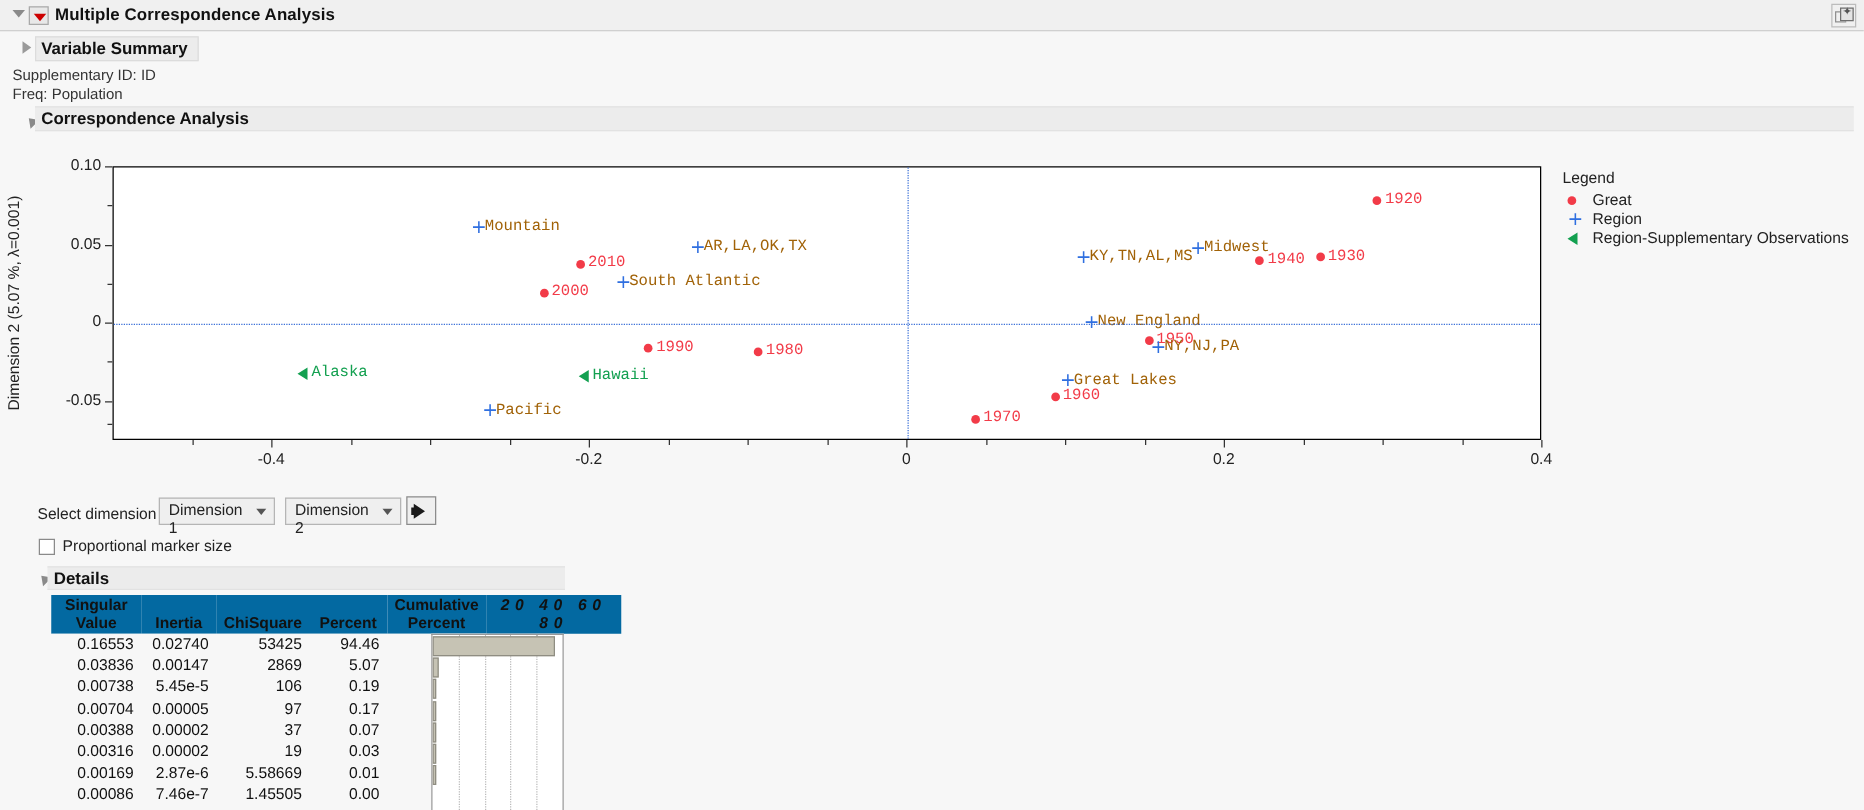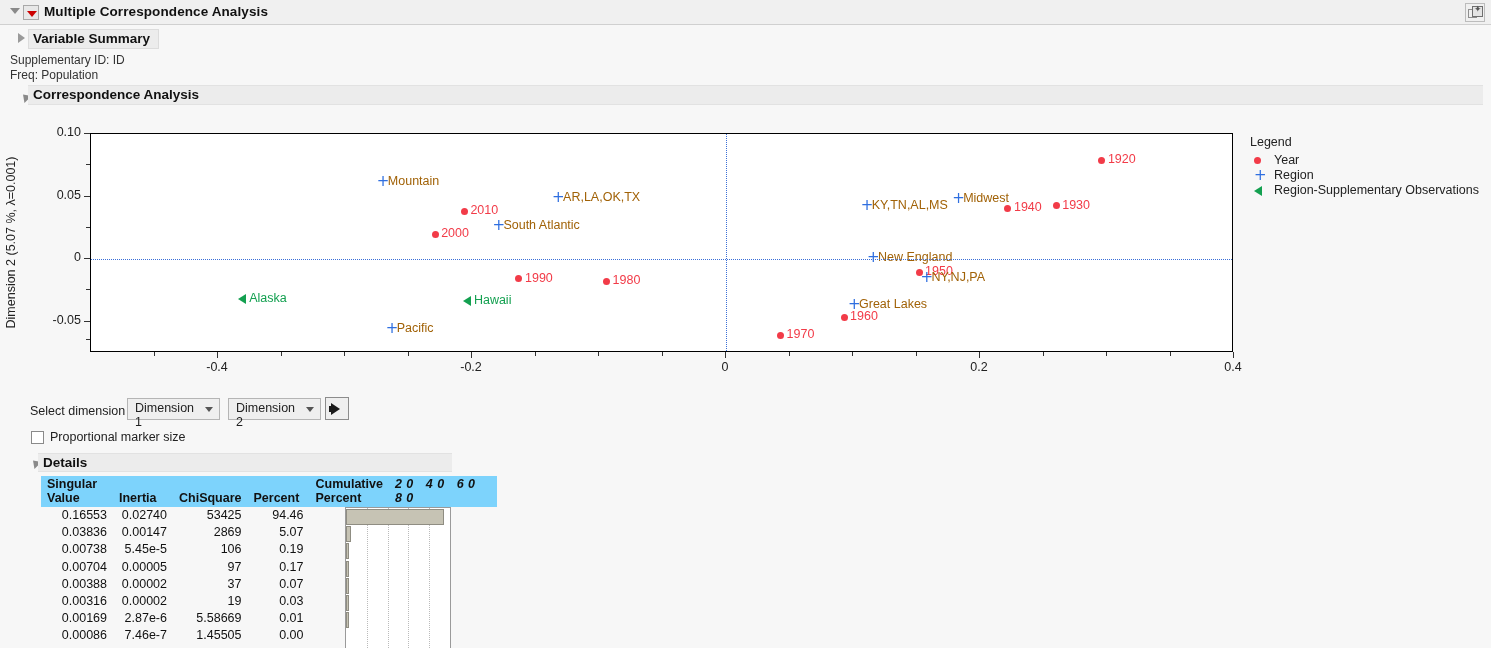--- a/index.html
+++ b/index.html
@@ -136,20 +136,21 @@
   }
   .m-tri {
     width:0;height:0;
     border-top:5px solid transparent;
     border-bottom:5px solid transparent;
     border-right:8px solid #13a050;
   }
   .lbl {
     position:absolute; white-space:nowrap;
     font-size:12.5px;
+    font-family:Liberation Mono, monospace;
   }
   .lbl-year   { color:#f23b48; }
   .lbl-region { color:#a16207; }
   .lbl-supp   { color:#13a050; }
 
   
   .ytick {
     position:absolute; right:0; width:6px; height:0;
     border-top:1px solid #333;
   }
@@ -244,23 +245,23 @@
     position:absolute; left:43px; top:455px;
     font-size:13.5px; font-weight:bold; color:#111;
   }
 
   #details-table {
     position:absolute; left:41px; top:476px;
     border-collapse:collapse;
     font-size:12.5px; color:#111;
   }
   #details-table th {
-    background:#7dd3fc;
+    background:#0369a1;
     font-weight:bold;
-    text-align:left;
+    text-align:center;
     vertical-align:bottom;
     padding:1px 6px 2px 6px;
     font-size:12.5px;
     line-height:14px;
     white-space:pre-line;
   }
   #details-table td {
     text-align:right;
     padding:0 6px;
     line-height:17.2px;
@@ -407,21 +408,21 @@
       <div class="xtick minor" style="left: 825.5px;"></div>
       <div class="xtick minor" style="left: 952.5px;"></div>
       <div class="xtick minor" style="left: 1016px;"></div>
       <div class="xtick minor" style="left: 1079.5px;"></div>
     </div>
 
 
   <div id="legend">
     <div id="legend-title">Legend</div>
     <div id="legend-rows">
-        <div class="leg-row"><span class="leg-ico leg-dot"></span><span>Year</span></div>
+        <div class="leg-row"><span class="leg-ico leg-dot"></span><span>Great</span></div>
         <div class="leg-row"><span class="leg-ico leg-cross">+</span><span>Region</span></div>
         <div class="leg-row"><span class="leg-ico leg-tri"></span><span>Region-Supplementary Observations</span></div>
       </div>
   </div>
 </div>
 
 <div id="controls">
   <div id="sel-dim-label">Select dimension</div>
   <div class="dropdown" style="left:127px;width:93px;">
     <span>Dimension 1</span>

